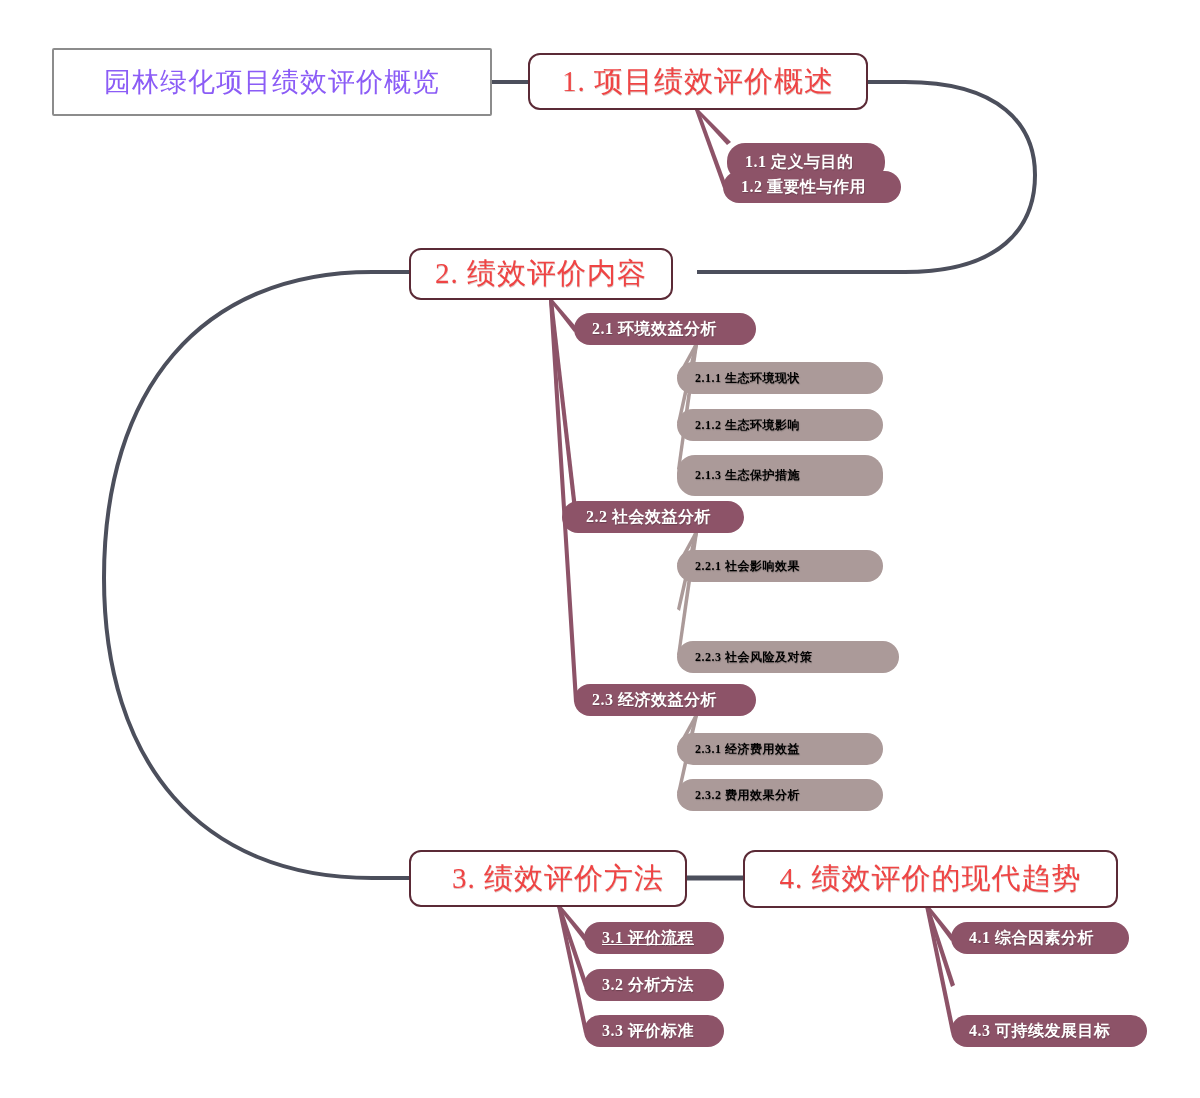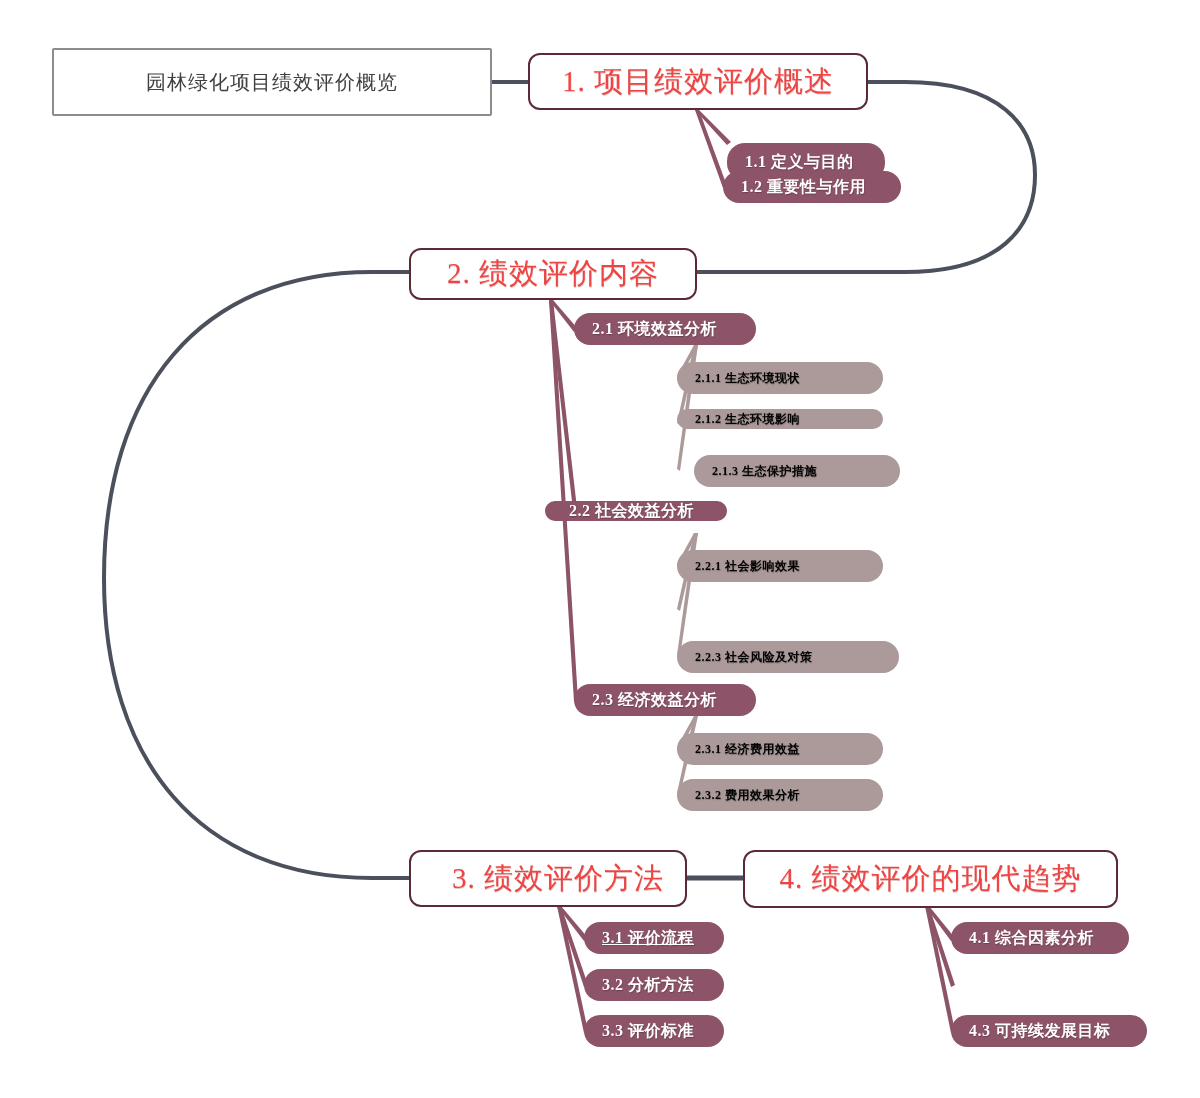--- a/index.html
+++ b/index.html
@@ -33,22 +33,22 @@
     display: flex;
     align-items: center;
     white-space: nowrap;
   }
   
   .node.root {
     border: 2px solid #8c8c8c;
     background: #ffffff;
     border-radius: 2px;
     justify-content: center;
-    color: #404040;
-    font-size: 20px;
+    color: #8b5cf6;
+    font-size: 27px;
     letter-spacing: 1px;
   }
   
   .node.lvl1 {
     border: 2.5px solid #5b2a36;
     background: #ffffff;
     border-radius: 12px;
     justify-content: center;
     color: #ef4444;
     font-size: 29px;
@@ -146,38 +146,38 @@
   <div class="node lvl1" style="left:528px; top:53px; width:340px; height:57px;">
     <span class="label">1.  项目绩效评价概述</span>
   </div>
   <div class="node lvl2" style="left:727px; top:143px; width:158px; height:38px;">
     <span class="label">1.1 定义与目的</span>
   </div>
   <div class="node lvl2" style="left:723px; top:171px; width:178px; height:32px;">
     <span class="label">1.2 重要性与作用</span>
   </div>
 
-  <div class="node lvl1" style="left:409px; top:248px; width:288px; height:52px;">
+  <div class="node lvl1" style="left:409px; top:248px; width:264px; height:52px;">
     <span class="label">2.  绩效评价内容</span>
   </div>
 
   <div class="node lvl2" style="left:574px; top:313px; width:182px; height:32px;">
     <span class="label">2.1 环境效益分析</span>
   </div>
   <div class="node lvl3" style="left:677px; top:362px; width:206px; height:32px;">
     <span class="label">2.1.1 生态环境现状</span>
   </div>
-  <div class="node lvl3" style="left:677px; top:409px; width:206px; height:20px;align-items:center;">
+  <div class="node lvl3" style="left:677px; top:409px; width:206px; height:32px;align-items:center;">
     <span class="label">2.1.2 生态环境影响</span>
   </div>
-  <div class="node lvl3" style="left:694px; top:455px; width:206px; height:32px;">
+  <div class="node lvl3" style="left:677px; top:455px; width:206px; height:41px;">
     <span class="label">2.1.3 生态保护措施</span>
   </div>
 
-  <div class="node lvl2" style="left:545px; top:501px; width:182px; height:20px;padding-left:24px;">
+  <div class="node lvl2" style="left:562px; top:501px; width:182px; height:32px;padding-left:24px;">
     <span class="label">2.2 社会效益分析</span>
   </div>
   <div class="node lvl3" style="left:677px; top:550px; width:206px; height:32px;">
     <span class="label">2.2.1 社会影响效果</span>
   </div>
   <div class="node lvl3" style="left:677px; top:641px; width:222px; height:32px;">
     <span class="label">2.2.3 社会风险及对策</span>
   </div>
 
   <div class="node lvl2" style="left:574px; top:684px; width:182px; height:32px;">

